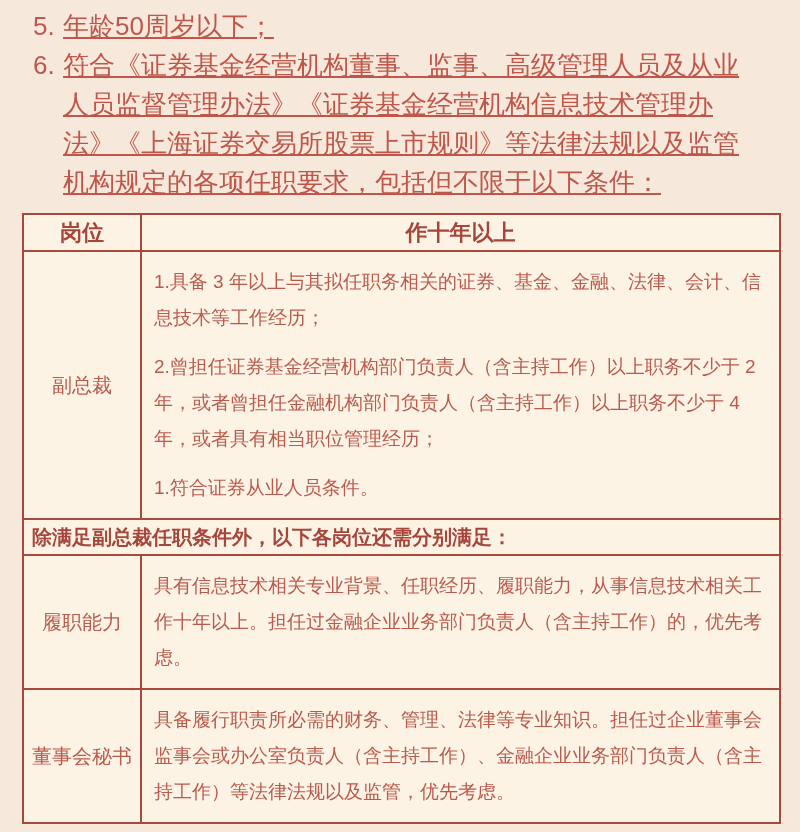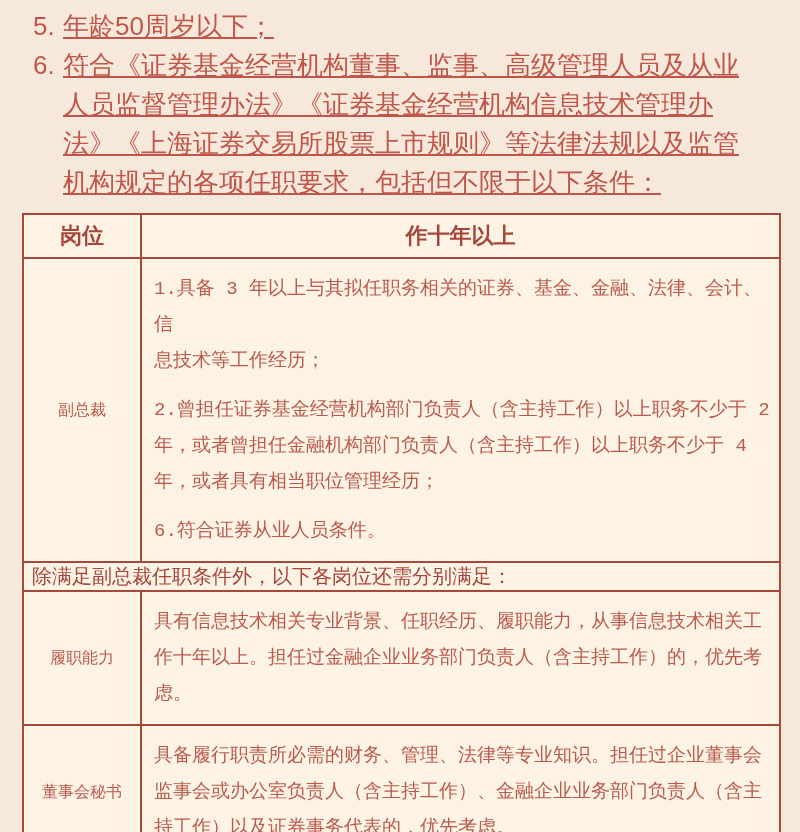--- a/index.html
+++ b/index.html
@@ -30,51 +30,50 @@
     table-layout: fixed;
     background: #fcf3e5;
     color: #b95a4c;
   }
   table.req-table th,
   table.req-table td {
     border: 2px solid #a6493b;
     vertical-align: middle;
   }
   th.hdr {
-    height: 44px;
+    height: 37px;
     font-size: 22px;
     font-weight: bold;
     color: #a6453a;
     text-align: center;
     padding: 0;
   }
   td.pos-cell {
     text-align: center;
-    font-size: 16px;
+    font-size: 20px;
     padding: 0 2px;
   }
   td.req-cell {
     padding: 12px 8px 12px 12px;
     font-size: 19px;
     line-height: 36px;
     text-align: left;
-    font-family: Liberation Mono, monospace;
   }
   td.req-cell p {
     margin: 0 0 13px 0;
     white-space: pre-line;
   }
   td.req-cell p:last-child { margin-bottom: 0; }
   tr.vp-row td { height: 259px; }
   tr.cio-row td { height: 121px; }
   tr.sec-row td { height: 125px; }
   td.note-cell {
-    height: 29px;
+    height: 36px;
     font-size: 20px;
-    font-weight: normal;
+    font-weight: bold;
     color: #a6453a;
     padding: 0 8px;
     white-space: pre-line;
   }
 </style>
 </head>
 <body>
 
 <div>
 
@@ -105,38 +104,38 @@
     </thead>
     <tbody>
       <tr class="vp-row">
         <td class="pos-cell">副总裁</td>
         <td class="req-cell">
           <p>1.具备 3 年以上与其拟任职务相关的证券、基金、金融、法律、会计、信
 息技术等工作经历；</p>
           <p>2.曾担任证券基金经营机构部门负责人（含主持工作）以上职务不少于 2
 年，或者曾担任金融机构部门负责人（含主持工作）以上职务不少于 4
 年，或者具有相当职位管理经历；</p>
-          <p>6.符合证券从业人员条件。</p>
+          <p>1.符合证券从业人员条件。</p>
         </td>
       </tr>
       <tr>
         <td class="note-cell" colspan="2">除满足副总裁任职条件外，以下各岗位还需分别满足：</td>
       </tr>
       <tr class="cio-row">
         <td class="pos-cell">履职能力</td>
         <td class="req-cell">
           <p>具有信息技术相关专业背景、任职经历、履职能力，从事信息技术相关工
 作十年以上。担任过金融企业业务部门负责人（含主持工作）的，优先考
 虑。</p>
         </td>
       </tr>
       <tr class="sec-row">
         <td class="pos-cell">董事会秘书</td>
         <td class="req-cell">
           <p>具备履行职责所必需的财务、管理、法律等专业知识。担任过企业董事会
 监事会或办公室负责人（含主持工作）、金融企业业务部门负责人（含主
-持工作）以及证券事务代表的，优先考虑。</p>
+持工作）等法律法规以及监管，优先考虑。</p>
         </td>
       </tr>
     </tbody>
   </table>
 
 </div>
 
 </body></html>

